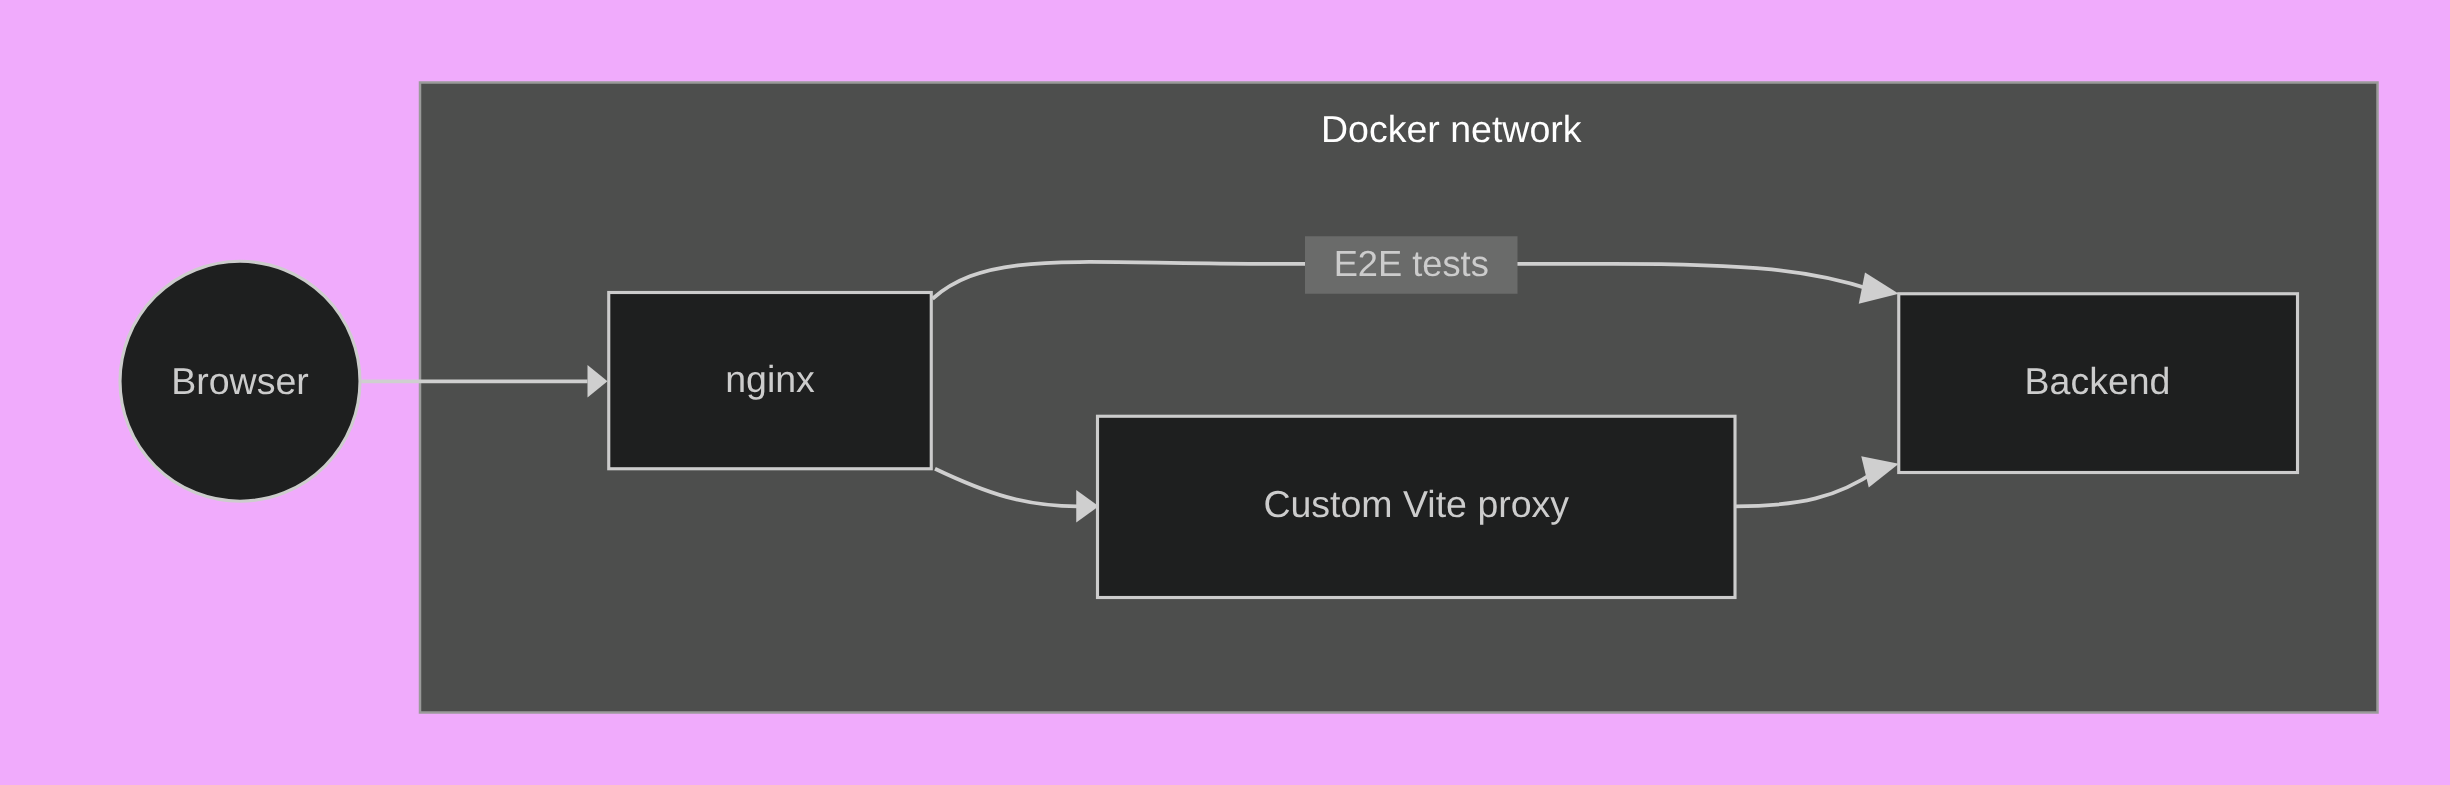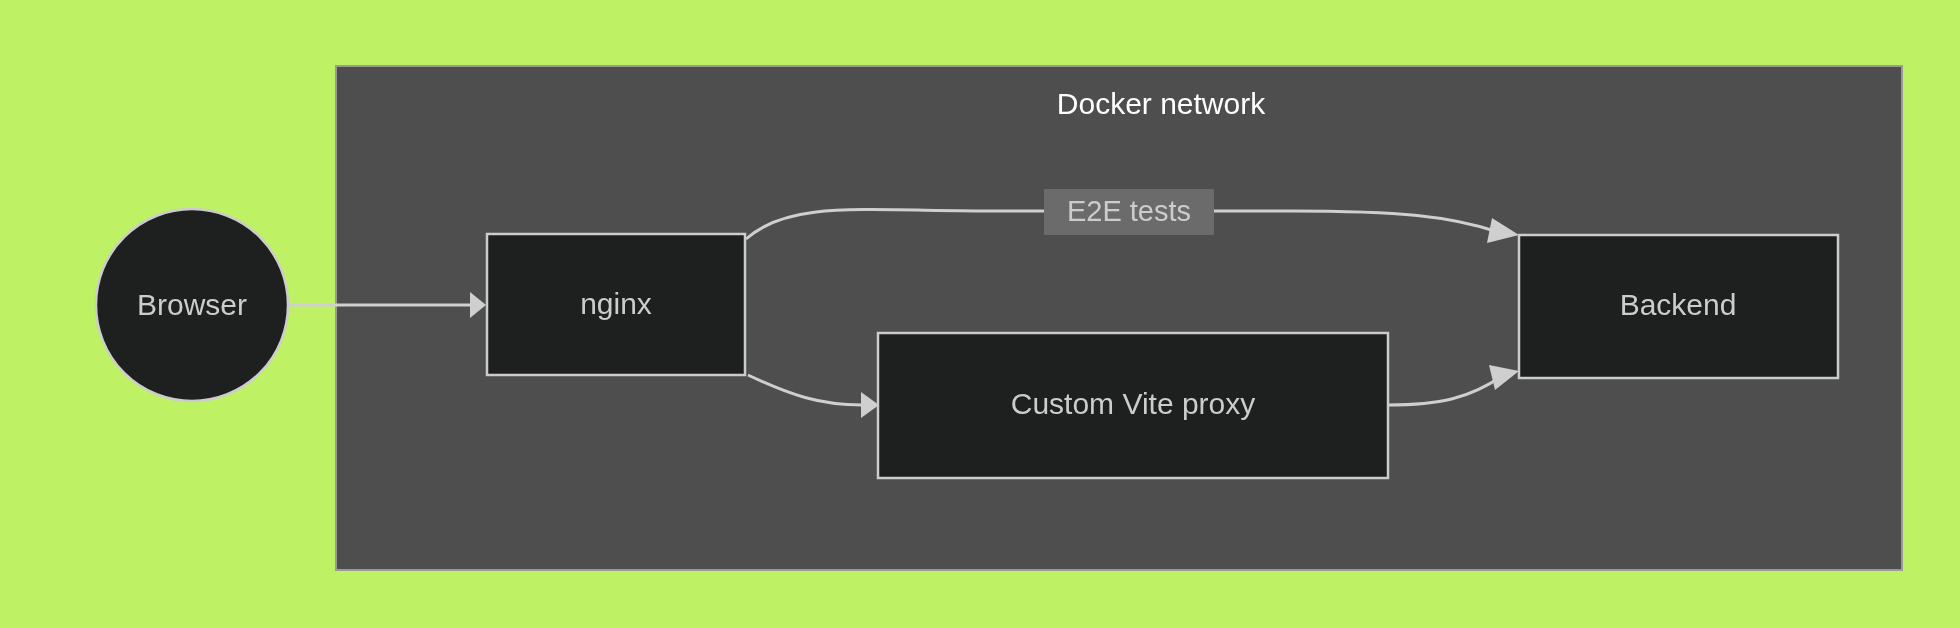--- a/index.html
+++ b/index.html
@@ -11,21 +11,21 @@
   body {
     width: 1960px;
     height: 628px;
     overflow: hidden;
     font-family: "Liberation Sans", sans-serif;
   }
   #diagram-root {
     position: relative;
     width: 1960px;
     height: 628px;
-    background: #bef264;
+    background: #f0abfc;
   }
   svg.diagram-canvas {
     position: absolute;
     left: 0;
     top: 0;
     width: 1960px;
     height: 628px;
     display: block;
   }
   .node-label,

